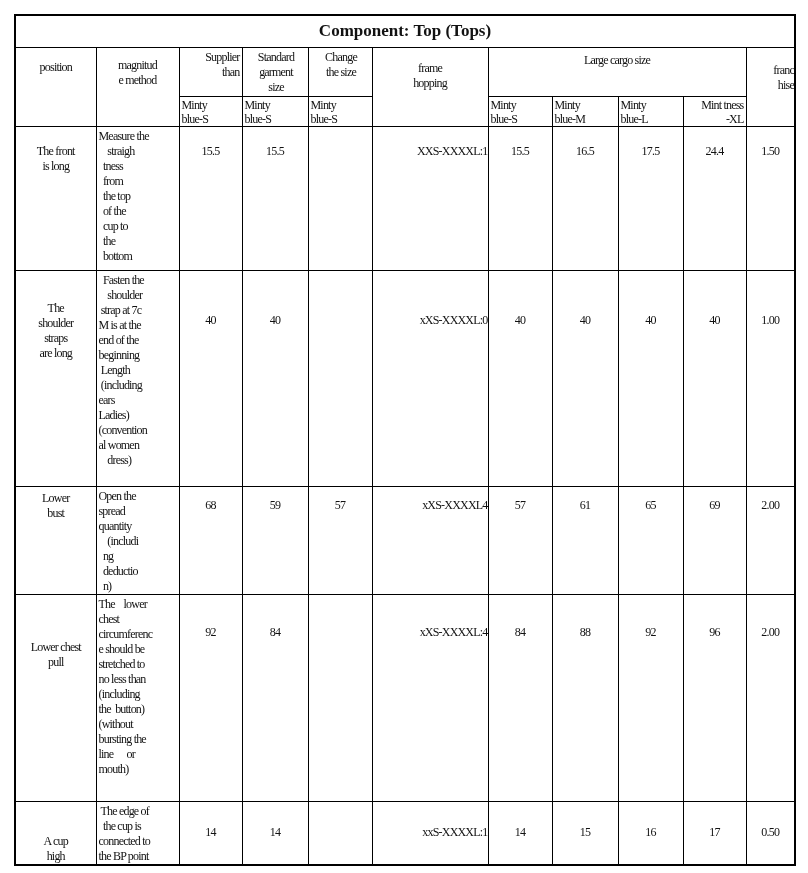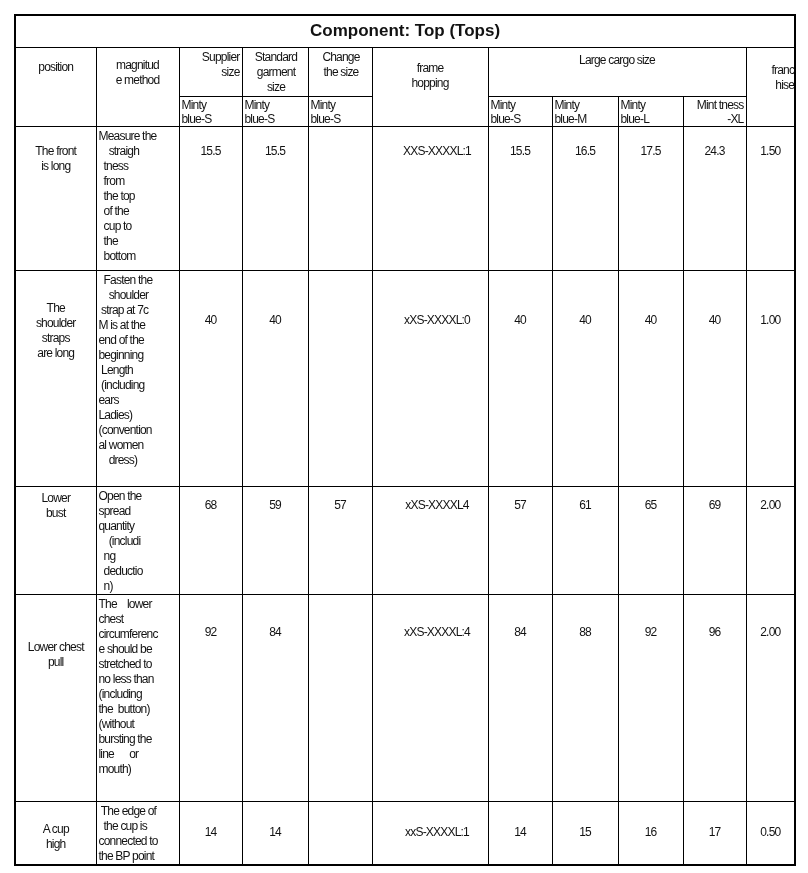--- a/index.html
+++ b/index.html
@@ -1,19 +1,19 @@
 <!DOCTYPE html>
 <html><head>
 <meta charset="utf-8">
 <style>
   html,body{margin:0;padding:0;background:#fff;}
   .page{
     width:808px;height:873px;box-sizing:border-box;
     padding:14px 14px 0 14px;background:#fff;
-    font-family:Liberation Sans, sans-serif;
+    font-family:Liberation Serif, serif;
     color:#121212;
   }
   table.size-table{
     border-collapse:collapse;table-layout:fixed;width:780px;
     border:2px solid #000;
   }
   td,th{
     border:1px solid #000;
     padding:0;margin:0;
     font-size:12px;font-weight:normal;
@@ -43,27 +43,27 @@
   .h-frame{padding-top:13px;text-align:center;white-space:pre-line}
   .h-large{padding-top:5px;text-align:center}
   .h-fran{padding-top:15px;text-align:right;padding-left:2px;white-space:pre-line}
   .h-sub{padding-top:1px;text-align:left;padding-left:2px;white-space:pre-line;line-height:14px}
   .h-sub-r{text-align:right;padding-right:2px;padding-left:0}
 
   
   .pos{white-space:pre-line;text-align:center}
   .method{white-space:pre;text-align:left;padding:2px 2px 0 2px}
   .val{text-align:center}
-  .frame{text-align:center;padding-left:14px}
+  .frame{text-align:right;padding-left:14px}
 
   .tr-r1 .pos{padding-top:17px}  .tr-r1 .val,.tr-r1 .frame{padding-top:17px}
   .tr-r2 .pos{padding-top:30px}  .tr-r2 .val,.tr-r2 .frame{padding-top:42px}
   .tr-r3 .pos{padding-top:4px}  .tr-r3 .val,.tr-r3 .frame{padding-top:11px}
   .tr-r4 .pos{padding-top:45px}  .tr-r4 .val,.tr-r4 .frame{padding-top:30px}
-  .tr-r5 .pos{padding-top:20px}  .tr-r5 .val,.tr-r5 .frame{padding-top:23px}
+  .tr-r5 .pos{padding-top:32px}  .tr-r5 .val,.tr-r5 .frame{padding-top:23px}
 </style>
 </head>
 <body>
 
 <div class="page">
   <table class="size-table">
     <colgroup>
       <col style="width:81px">
         <col style="width:83px">
         <col style="width:63px">
@@ -80,21 +80,21 @@
     <tbody>
         <tr class="tr-title">
       <td class="title-cell" colspan="11">Component: Top (Tops)</td>
     </tr>
 
     <tr class="tr-h1">
       <th class="h-pos" rowspan="2">position</th>
       <th class="h-method" rowspan="2">magnitud
 e method</th>
       <th class="h-sup">Supplier
-size</th>
+than</th>
       <th class="h-std">Standard
 garment
 size</th>
       <th class="h-chg">Change
 the size</th>
       <th class="h-frame" rowspan="2">frame
 hopping</th>
       <th class="h-large" colspan="4">Large cargo size</th>
       <th class="h-fran" rowspan="2">franc
 hise</th>
@@ -129,21 +129,21 @@
   cup to
   the
   bottom</td>
       <td class="val">15.5</td>
       <td class="val">15.5</td>
       <td class="val"></td>
       <td class="frame">XXS-XXXXL:1</td>
       <td class="val">15.5</td>
       <td class="val">16.5</td>
       <td class="val">17.5</td>
-      <td class="val">24.3</td>
+      <td class="val">24.4</td>
       <td class="val">1.50</td>
     </tr>
 
     <tr class="tr-r2">
       <td class="pos">The
 shoulder
 straps
 are long</td>
       <td class="method">  Fasten the
     shoulder

